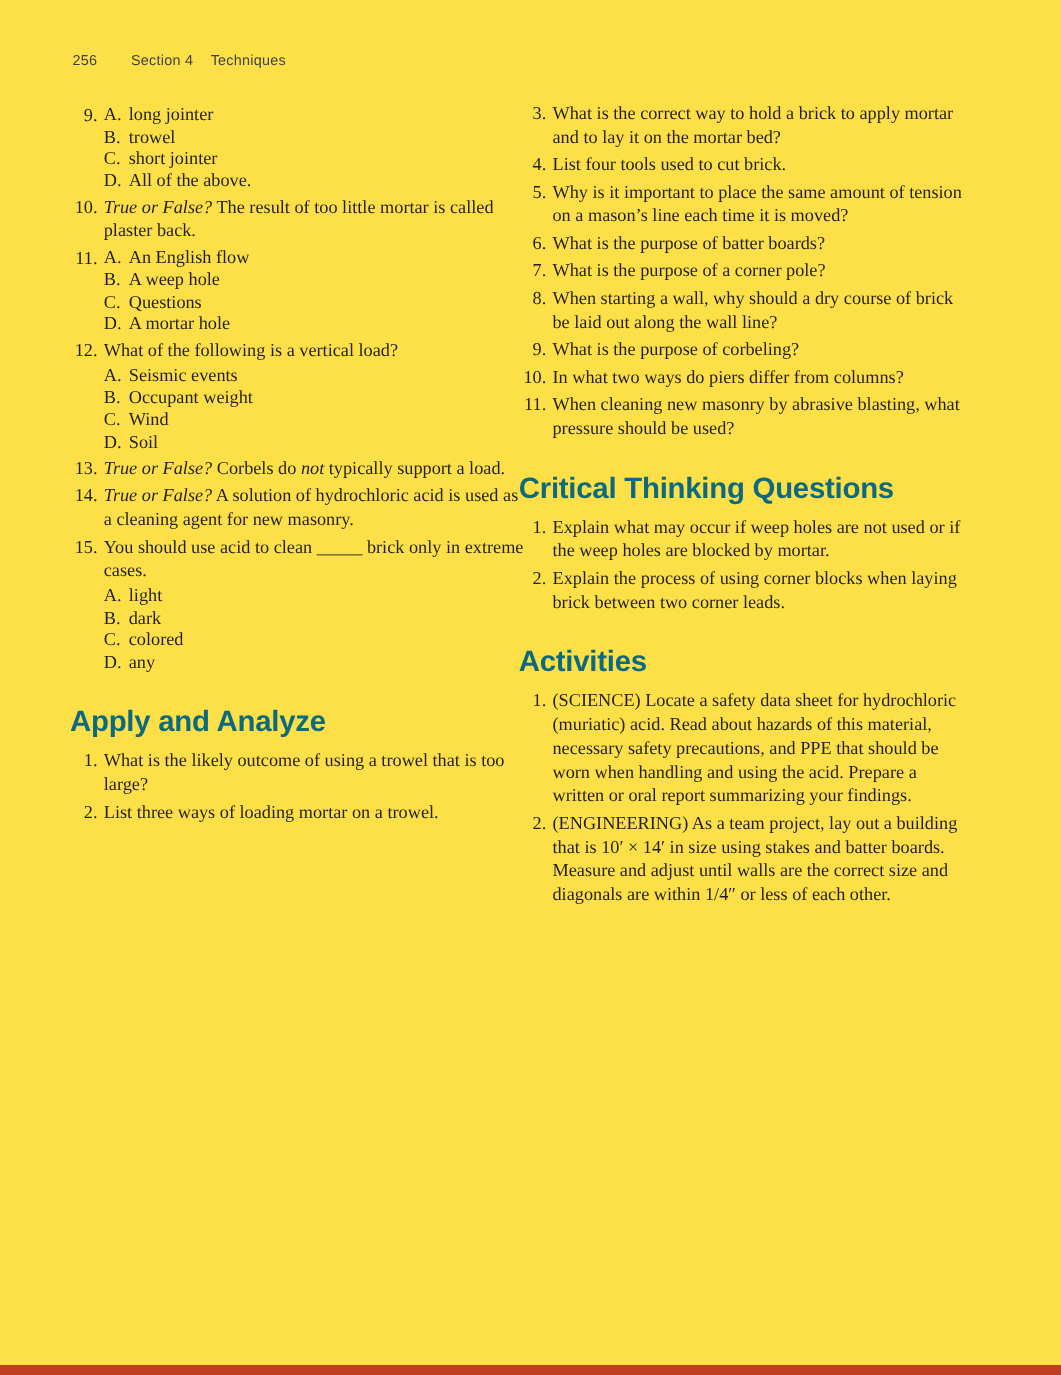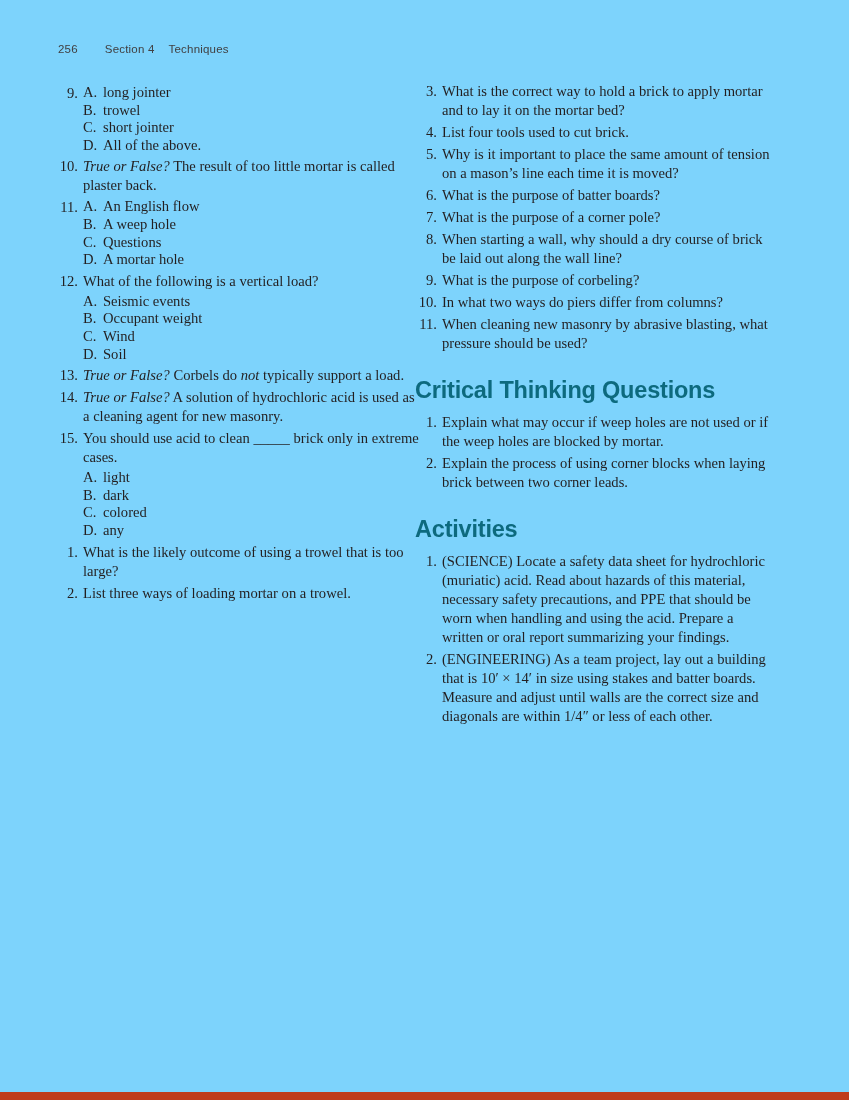--- a/index.html
+++ b/index.html
@@ -8,21 +8,21 @@
     --ink:#231f20;
     --hdr:#414042;
   }
   html,body{margin:0;padding:0;}
   body{
     width:849px;height:1100px;background:#ffffff;
     font-family:"Liberation Serif", serif;
     color:var(--ink);
     position:relative;overflow:hidden;
   }
-  .page{position:absolute;inset:0;background:#7dd3fc;}
+  .page{position:absolute;inset:0;background:#fde047;}
   .pg-header{
     position:absolute;top:43px;left:58px;
     font-family:"Liberation Sans", sans-serif;
     font-size:11.5px;color:var(--hdr);
     letter-spacing:.2px;white-space:nowrap;
   }
   .pg-header .pnum{margin-right:27px;}
   .pg-header .sec{margin-right:14px;}
 
   .col{position:absolute;top:82px;}
@@ -159,20 +159,21 @@
               <span class="c-letter">C.</span>
               <span class="c-text">colored</span>
             </div>
             <div class="choice">
               <span class="c-letter">D.</span>
               <span class="c-text">any</span>
             </div>
           </div>
         </div>
       </div>
+    <h2 class="sect">Apply and Analyze</h2>
     <div class="qlist">
         <div class="q-item">
           <span class="q-num">1.</span>
           <span class="q-text"><span>What is the likely outcome of using a trowel that is too large?</span></span>
         </div>
         <div class="q-item">
           <span class="q-num">2.</span>
           <span class="q-text"><span>List three ways of loading mortar on a trowel.</span></span>
         </div>
       </div>

